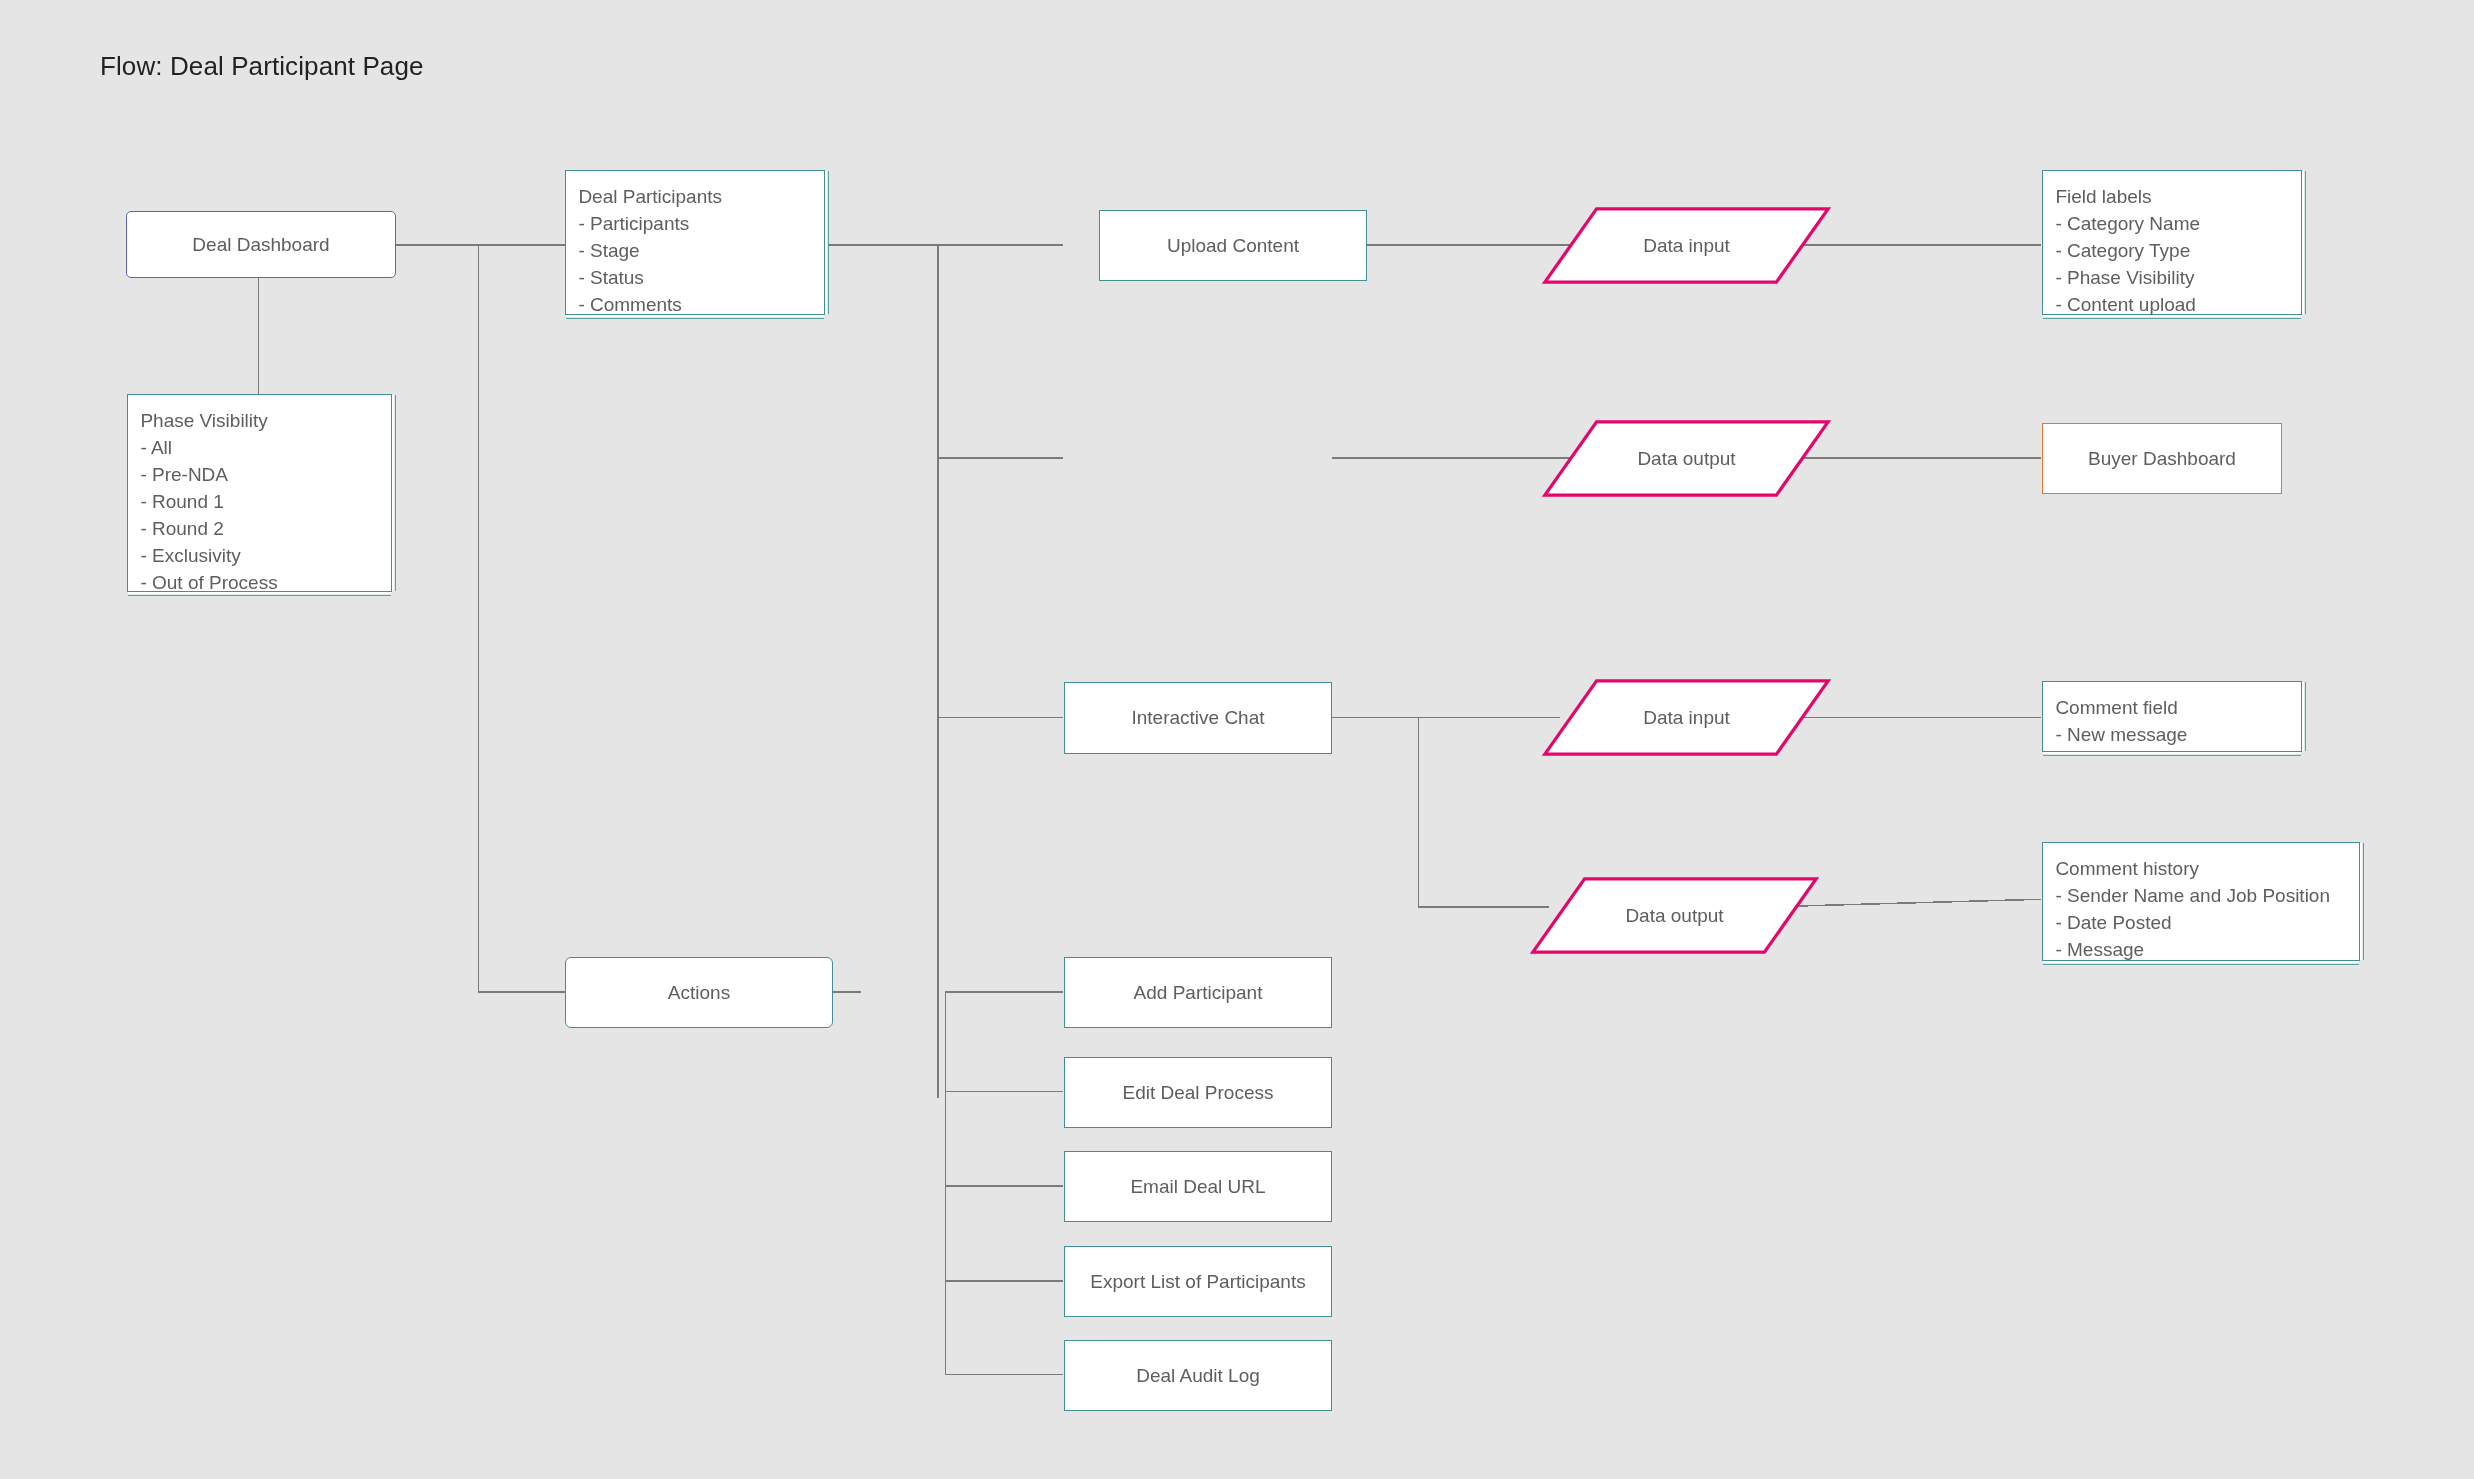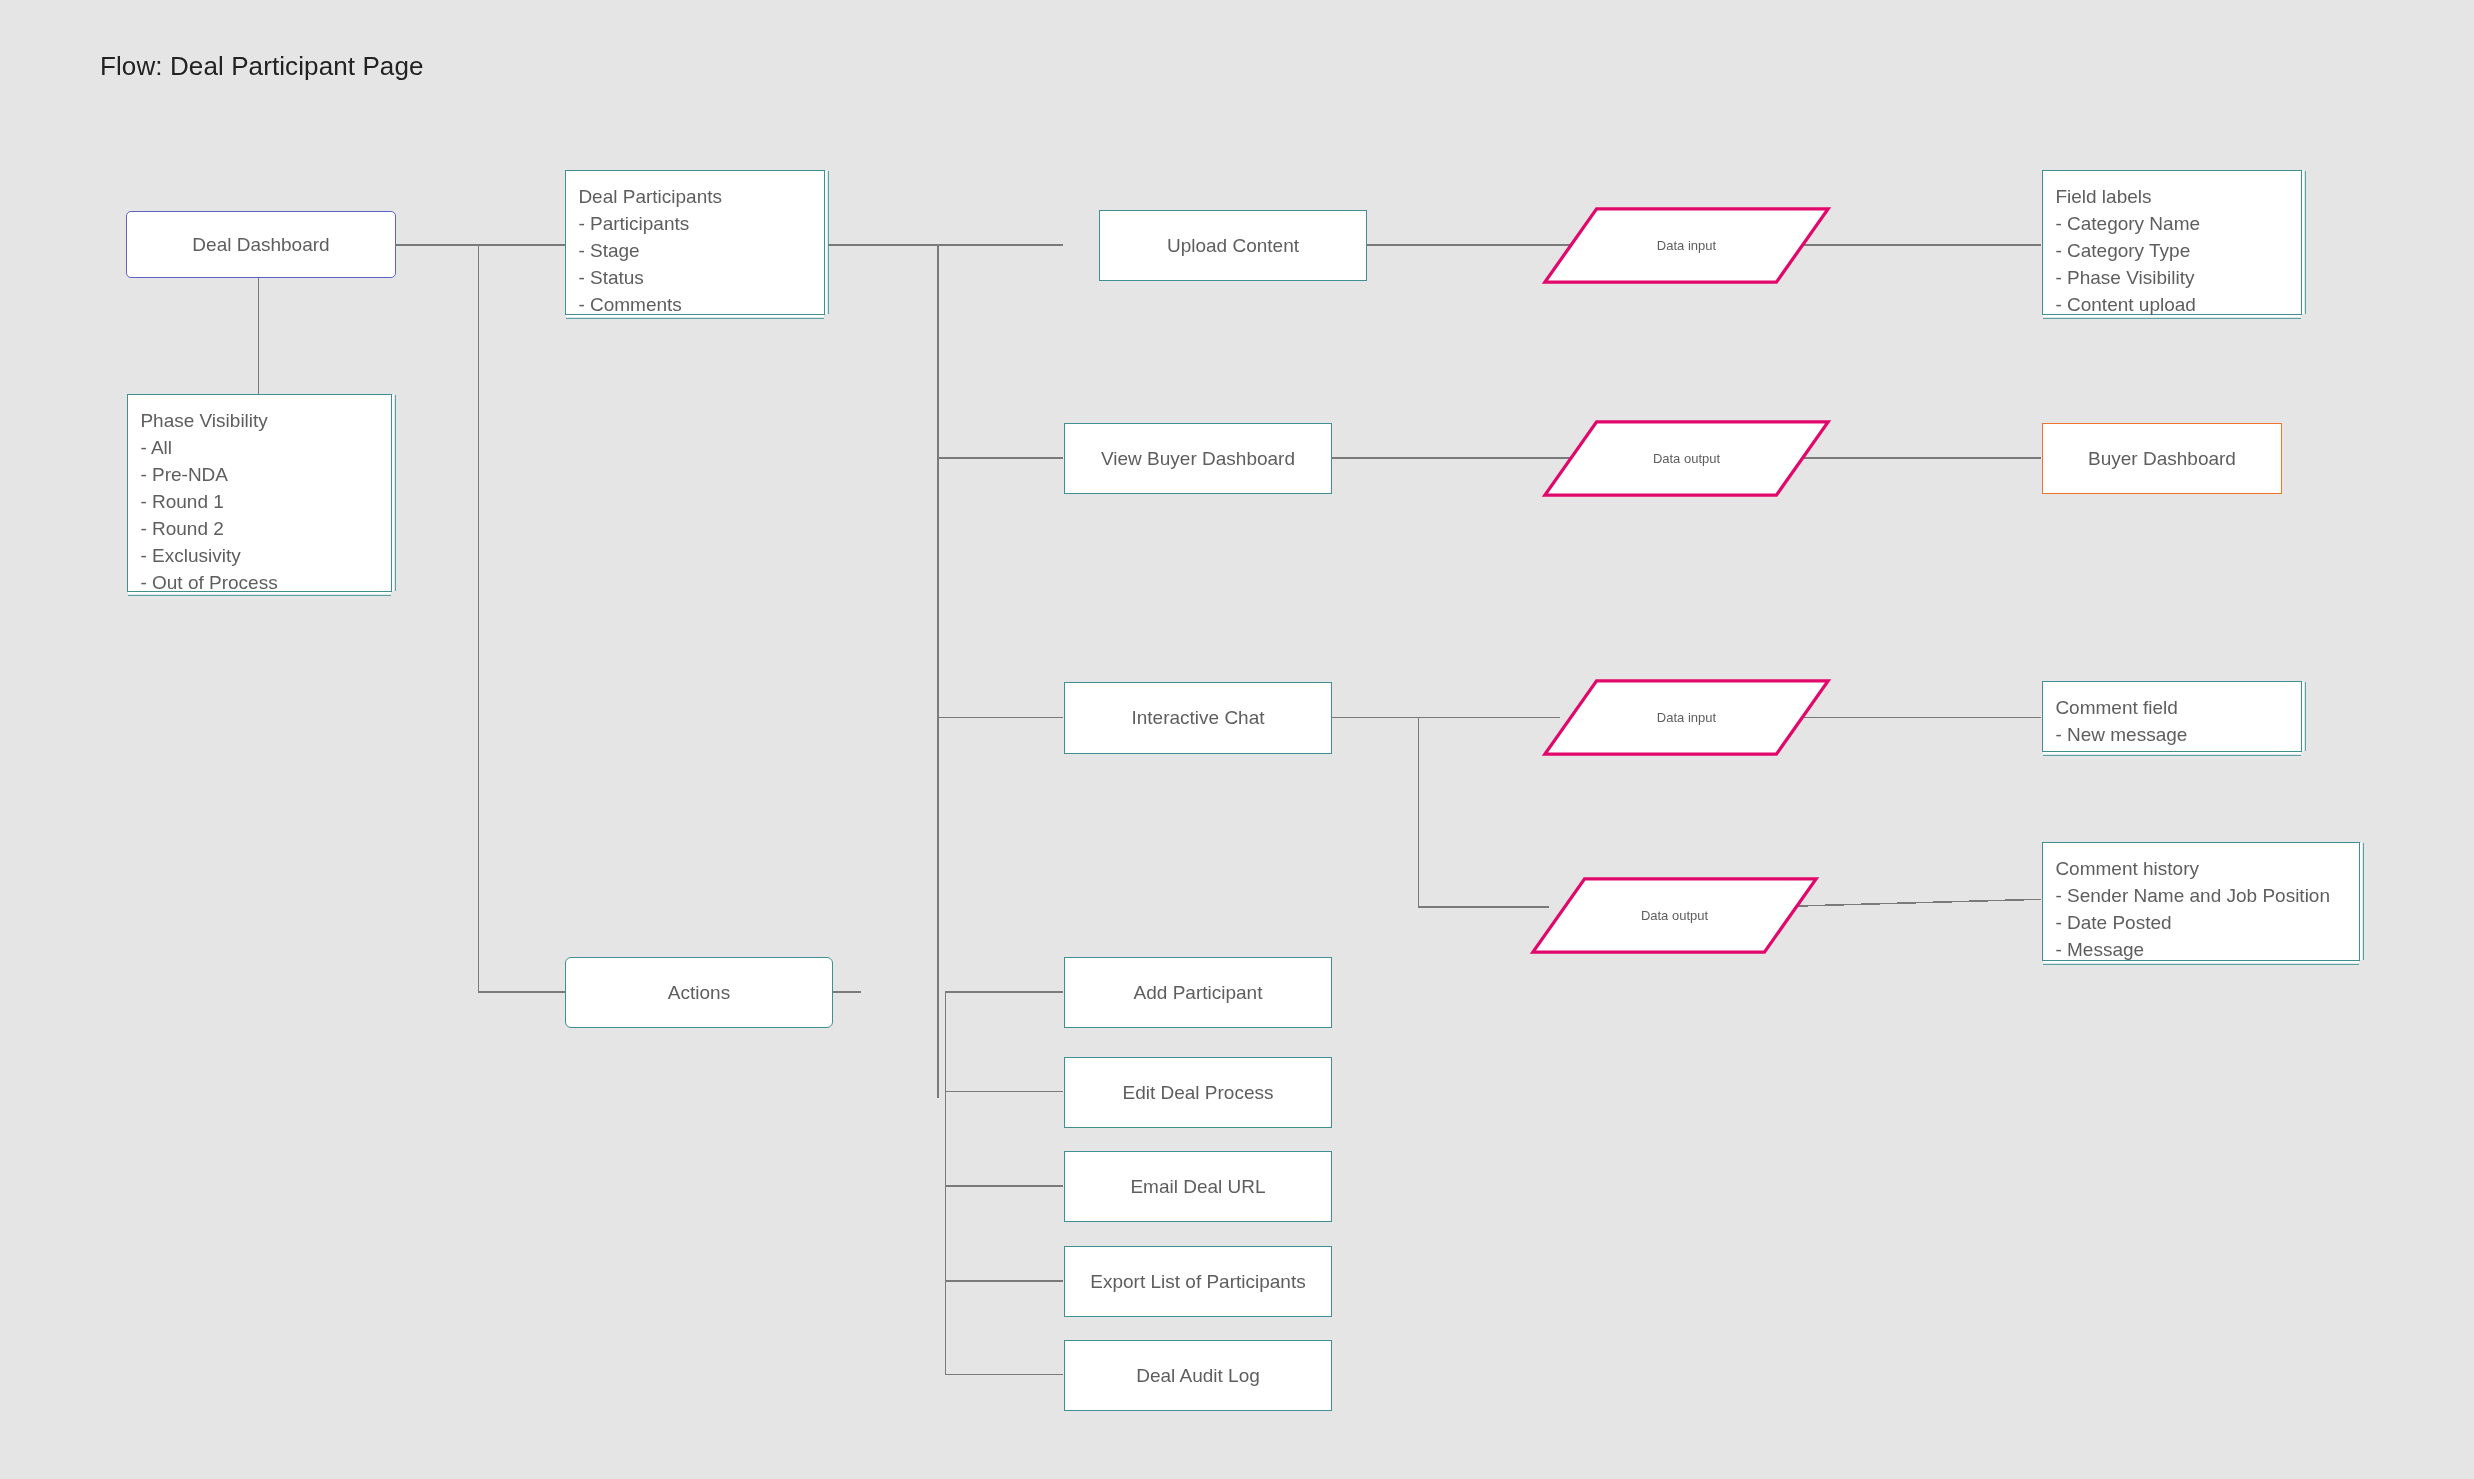--- a/index.html
+++ b/index.html
@@ -89,21 +89,21 @@
     display: block;
   }
 
   
   .dataio {
     position: absolute;
     box-sizing: border-box;
     display: flex;
     align-items: center;
     justify-content: center;
-    font-size: 13px;
+    font-size: 19px;
     color: #5e5e5e;
   }
   .dataio svg {
     position: absolute;
     left: 0;
     top: 0;
     width: 100%;
     height: 100%;
     overflow: visible;
   }
@@ -181,23 +181,20 @@
     <span class="label">- Participants</span>
     <span class="label">- Stage</span>
     <span class="label">- Status</span>
     <span class="label">- Comments</span>
   </div>
 
   <div class="node process" style="left:1099px; top:210px; width:268px; height:71px;">
     <span class="label">Upload Content</span>
   </div>
 
-  <div class="node process" style="left:1064px; top:423px; width:268px; height:71px;">
-    <span class="label">View Buyer Dashboard</span>
-  </div>
 
   <div class="node process" style="left:1064px; top:682px; width:268px; height:72px;">
     <span class="label">Interactive Chat</span>
   </div>
 
   <div class="node process" style="left:565px; top:957px; width:268px; height:71px;border-radius:6px;">
     <span class="label">Actions</span>
   </div>
 
   <div class="dataio" style="left:1543px; top:207px; width:287px; height:77px;">

